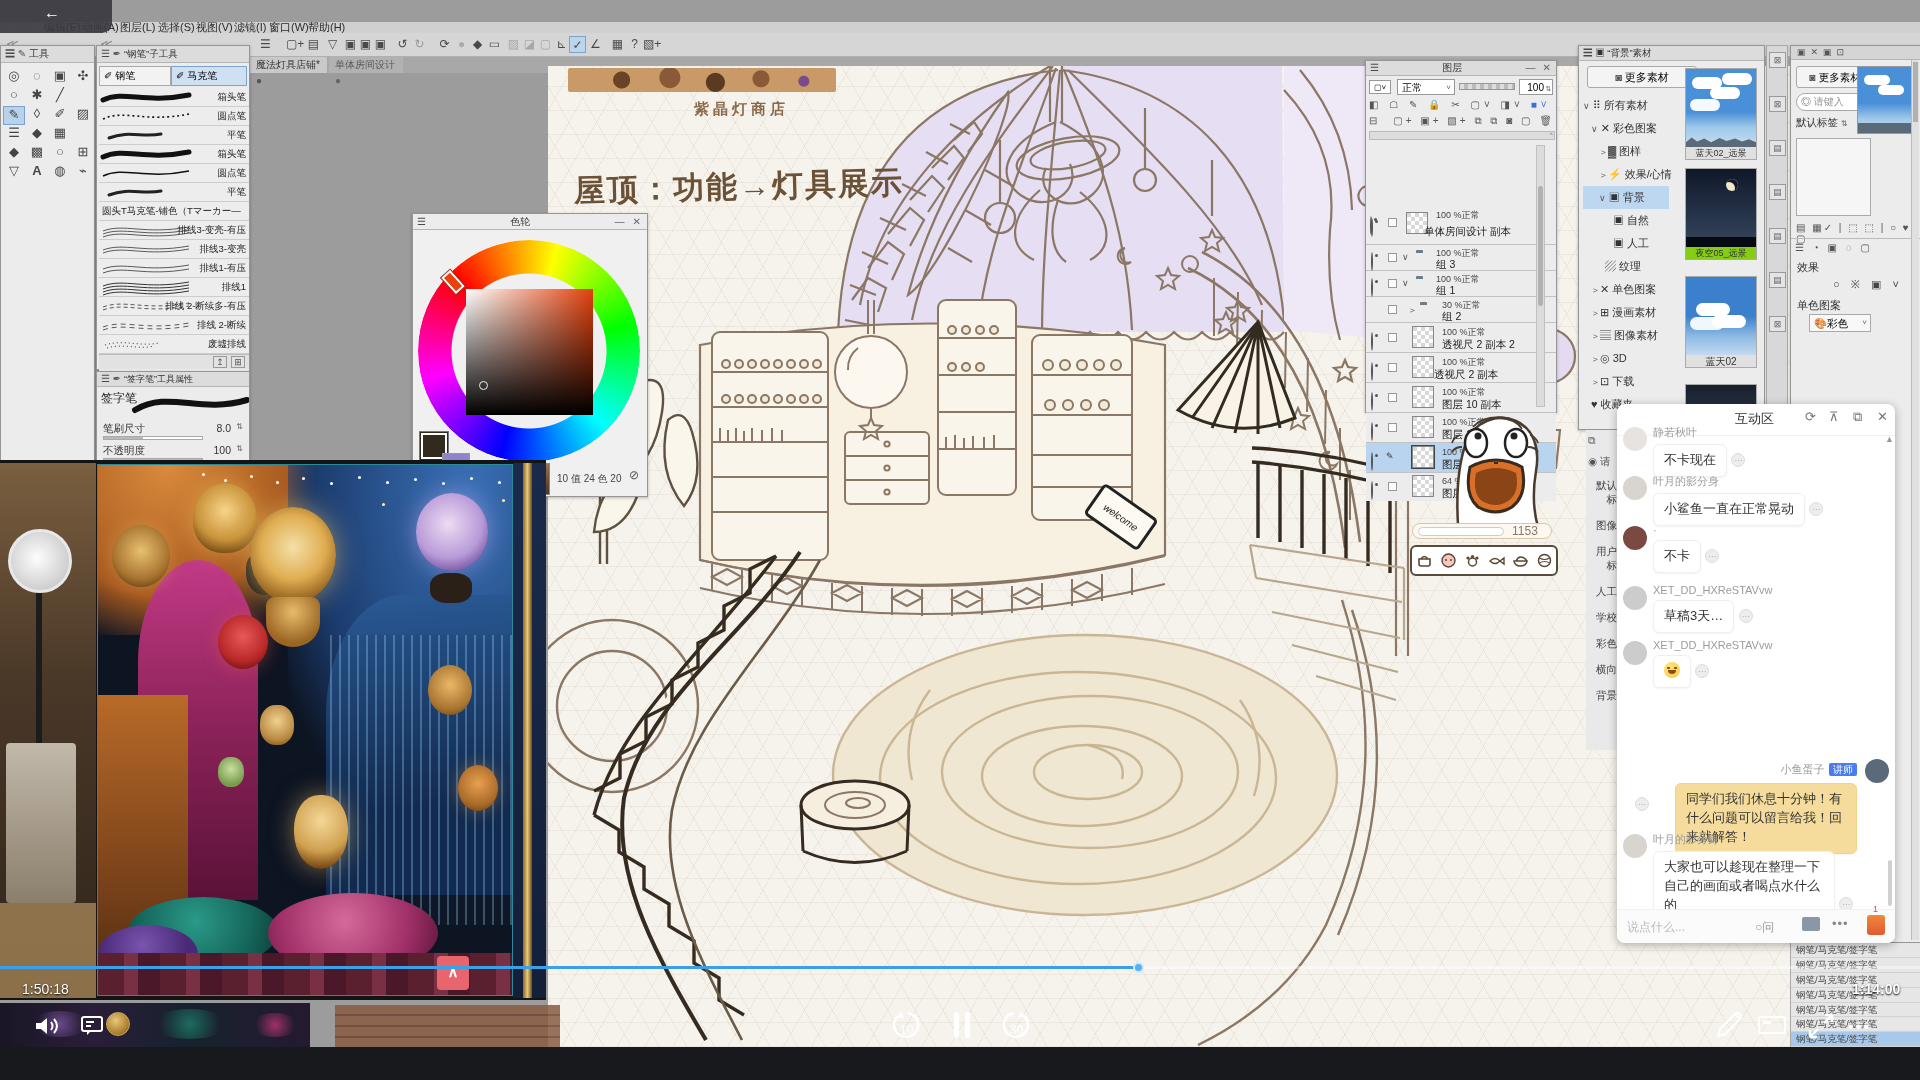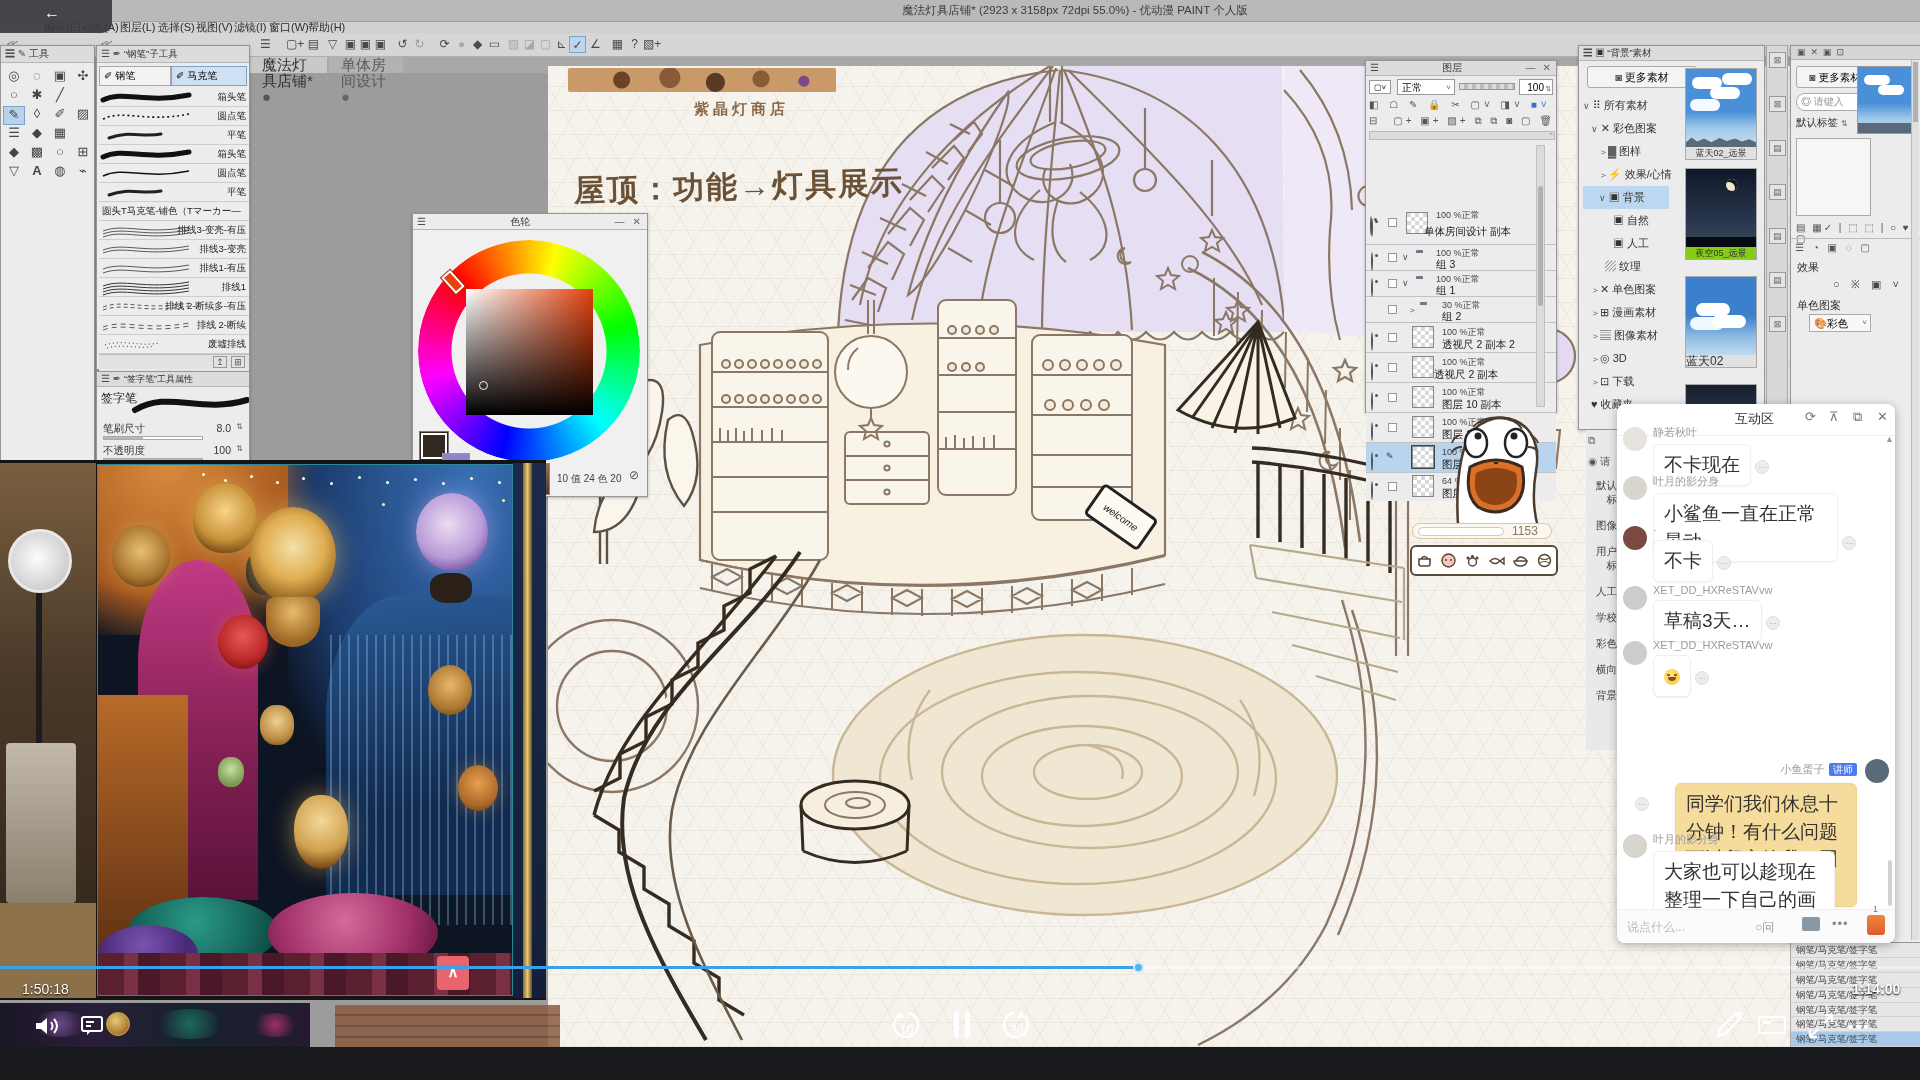--- a/index.html
+++ b/index.html
@@ -6,58 +6,55 @@
 html,body{width:1920px;height:1080px;overflow:hidden;font-family:"Liberation Sans",sans-serif}
 .ab{position:absolute}
 #root{position:relative;width:1920px;height:1080px;background:#9c9c9c}
 .titlebar{left:0;top:0;width:1920px;height:22px;background:#b9b9b9;border-bottom:1px solid #a2a2a2}
 .title{width:100%;text-align:center;padding-left:230px;font-size:11.5px;color:#3c3c3c;line-height:21px}
 .menubar{left:0;top:22px;width:1920px;height:12px;background:#d0d0d0}
 .menu-item{font-size:11px;color:#2a2a2a;line-height:11px}
 .toolbar{left:0;top:33px;width:1920px;height:24px;background:#d6d6d6;border-bottom:1px solid #b0b0b0}
 .tbi{position:absolute;top:3px;width:17px;height:17px;font-size:12px;color:#4a4a4a;text-align:center;line-height:17px}
 .tabbar{left:0;top:57px;width:1920px;height:16px;background:#a8a8a8}
-.doctab{position:absolute;top:0;height:16px;font-size:15px;line-height:16px;padding:0 12px;color:#333}
+.doctab{position:absolute;top:0;height:16px;font-size:10px;line-height:16px;padding:0 6px;color:#333}
 .document{left:548px;top:66px;width:1372px;height:981px;background:#f6f3ec;
  background-image:repeating-linear-gradient(0deg,rgba(185,175,158,.16) 0 1px,transparent 1px 24px),repeating-linear-gradient(60deg,rgba(185,175,158,.16) 0 1px,transparent 1px 24px),repeating-linear-gradient(-60deg,rgba(185,175,158,.16) 0 1px,transparent 1px 24px)}
 .panel{background:#ececec;border:1px solid #969696;box-shadow:0 1px 3px rgba(0,0,0,.25)}
 .phead{font-size:10px;color:#333;background:#dcdcdc;border-bottom:1px solid #b5b5b5}
 .eye{width:11px;height:8px;border:1.5px solid #555;border-radius:50%;position:relative}
 .eye:after{content:"";position:absolute;left:2.5px;top:1px;width:3px;height:3px;background:#555;border-radius:50%}
 .chk{width:9px;height:9px;border:1px solid #999;background:#fbfbfb}
 .thumb{width:22px;height:22px;border:1px solid #888;background:repeating-conic-gradient(#fff 0 25%,#d8d8d8 0 50%) 0 0/8px 8px}
 .folder{width:16px;height:11px;background:#6d7b8a;border-radius:1px;position:relative}
 .folder:before{content:"";position:absolute;left:0;top:-3px;width:7px;height:3px;background:#6d7b8a;border-radius:1px 1px 0 0}
 .lrow{position:absolute;left:1365px;width:171px;border-bottom:1px solid #c2c2c2;background:#ececec}
 .lpct{font-size:9px;color:#444}
 .lname{font-size:10.5px;color:#222}
 .brow{position:relative;height:19px;border-bottom:1px solid #cdcdcd;background:#ededed}
 .bname{position:absolute;right:3px;top:3px;font-size:9.5px;color:#222;white-space:nowrap}
 .tree-item{position:relative;font-size:11px;color:#333;height:23px;line-height:23px;white-space:nowrap}
 .msg-name{font-size:11px;color:#9b9b9b;margin-bottom:4px}
-.bubble{display:inline-block;background:#fff;border:1px solid #efefef;box-shadow:0 1px 2px rgba(0,0,0,.05);border-radius:6px;padding:6px 10px;font-size:19px;color:#333;max-width:185px;line-height:1.45}
+.bubble{display:inline-block;background:#fff;border:1px solid #efefef;box-shadow:0 1px 2px rgba(0,0,0,.05);border-radius:6px;padding:6px 10px;font-size:13px;color:#333;max-width:185px;line-height:1.45}
 .avatar{position:absolute;width:24px;height:24px;border-radius:50%;background:#e7e3df}
 .glyph{color:#4a4a4a}
 .hexnote{color:#6b5136}
 .strip-ic{position:absolute;left:1768px;width:17px;height:16px;border:1px solid #9a9a9a;background:#e4e4e4;color:#666;font-size:9px;text-align:center;line-height:15px}
 .mini{font-size:9px;color:#555}
 .hrow{height:14.9px;border-bottom:1px solid #d2d2d2;font-size:9.5px;color:#4a4a4a;line-height:14px;padding-left:5px;white-space:nowrap;overflow:hidden}
 .emoji{display:inline-block;width:16px;height:16px;border-radius:50%;background:radial-gradient(circle at 35% 30%,#ffe27a,#f7c948);position:relative;vertical-align:-3px}
 .emoji:before{content:"";position:absolute;left:3px;top:4.5px;width:2.5px;height:2.5px;background:#7a4a10;border-radius:50%;box-shadow:7px 0 0 #7a4a10}
 .emoji:after{content:"";position:absolute;left:4px;top:8px;width:8px;height:4px;border-radius:0 0 8px 8px;background:#8a4a18}
 .tcirc{display:inline-block;width:14px;height:14px;border-radius:50%;background:#ededed;border:1px solid #ddd;color:#aaa;font-size:8px;text-align:center;line-height:13px;vertical-align:middle}
 </style>
 </head>
 <body>
 
 <div id="root">
 
-<div class="ab titlebar">
-  <div class="title">魔法灯具店铺* (2923 x 3158px 72dpi 55.0%) - 优动漫 PAINT 个人版</div>
-</div>
 <div class="ab menubar">
   <span class="ab menu-item" style="left:9px;top:0;color:#f0f0f0">文件(F)</span>
   <span class="ab menu-item" style="left:44px;top:0">编辑(E)</span>
   <span class="ab menu-item" style="left:82px;top:0">动画(A)</span>
   <span class="ab menu-item" style="left:120px;top:0">图层(L)</span>
   <span class="ab menu-item" style="left:158px;top:0">选择(S)</span>
   <span class="ab menu-item" style="left:196px;top:0">视图(V)</span>
   <span class="ab menu-item" style="left:234px;top:0">滤镜(I)</span>
   <span class="ab menu-item" style="left:269px;top:0">窗口(W)</span>
   <span class="ab menu-item" style="left:308px;top:0">帮助(H)</span>
@@ -554,21 +551,21 @@
     <div style="height:78px;background:linear-gradient(#101828,#2a3850 70%,#3a4858);position:relative">
           <div style="position:absolute;left:40px;top:10px;width:12px;height:12px;border-radius:50%;background:#f0e8c8;box-shadow:-3px 3px 0 #101828 inset"></div>
           <div style="position:absolute;bottom:0;width:100%;height:10px;background:#060a12"></div>
         </div>
     <div style="font-size:9px;text-align:center;color:#333;line-height:13px">夜空05_远景</div>
   </div>
   <div class="ab" style="left:106px;top:230px;width:72px;height:92px;background:#e0e0e0;border:1px solid #aaa">
     <div style="height:78px;background:linear-gradient(#3a80cc 0 50%,#8ab8e2 75%,#c2daf0);position:relative">
           <div style="position:absolute;left:10px;top:26px;width:34px;height:13px;background:#fff;border-radius:10px;box-shadow:16px 12px 0 #fff,-6px 14px 0 #f0f8ff"></div>
         </div>
-    <div style="font-size:12px;color:#333;line-height:13px">蓝天02</div>
+    <div style="font-size:10px;text-align:center;color:#333;line-height:13px">蓝天02</div>
   </div>
   <div class="ab" style="left:106px;top:338px;width:72px;height:45px;background:linear-gradient(#18202e,#303c50);border:1px solid #aaa"></div>
 </div>
 
 <div class="ab" style="left:1766px;top:45px;width:22px;height:390px;background:#d8d8d8;border:1px solid #a8a8a8">
   <span class="strip-ic" style="top:6px;left:2px">⊠</span>
   <span class="strip-ic" style="top:50px;left:2px">⊠</span>
   <span class="strip-ic" style="top:94px;left:2px">▤</span>
   <span class="strip-ic" style="top:138px;left:2px">▤</span>
   <span class="strip-ic" style="top:182px;left:2px">▤</span>

